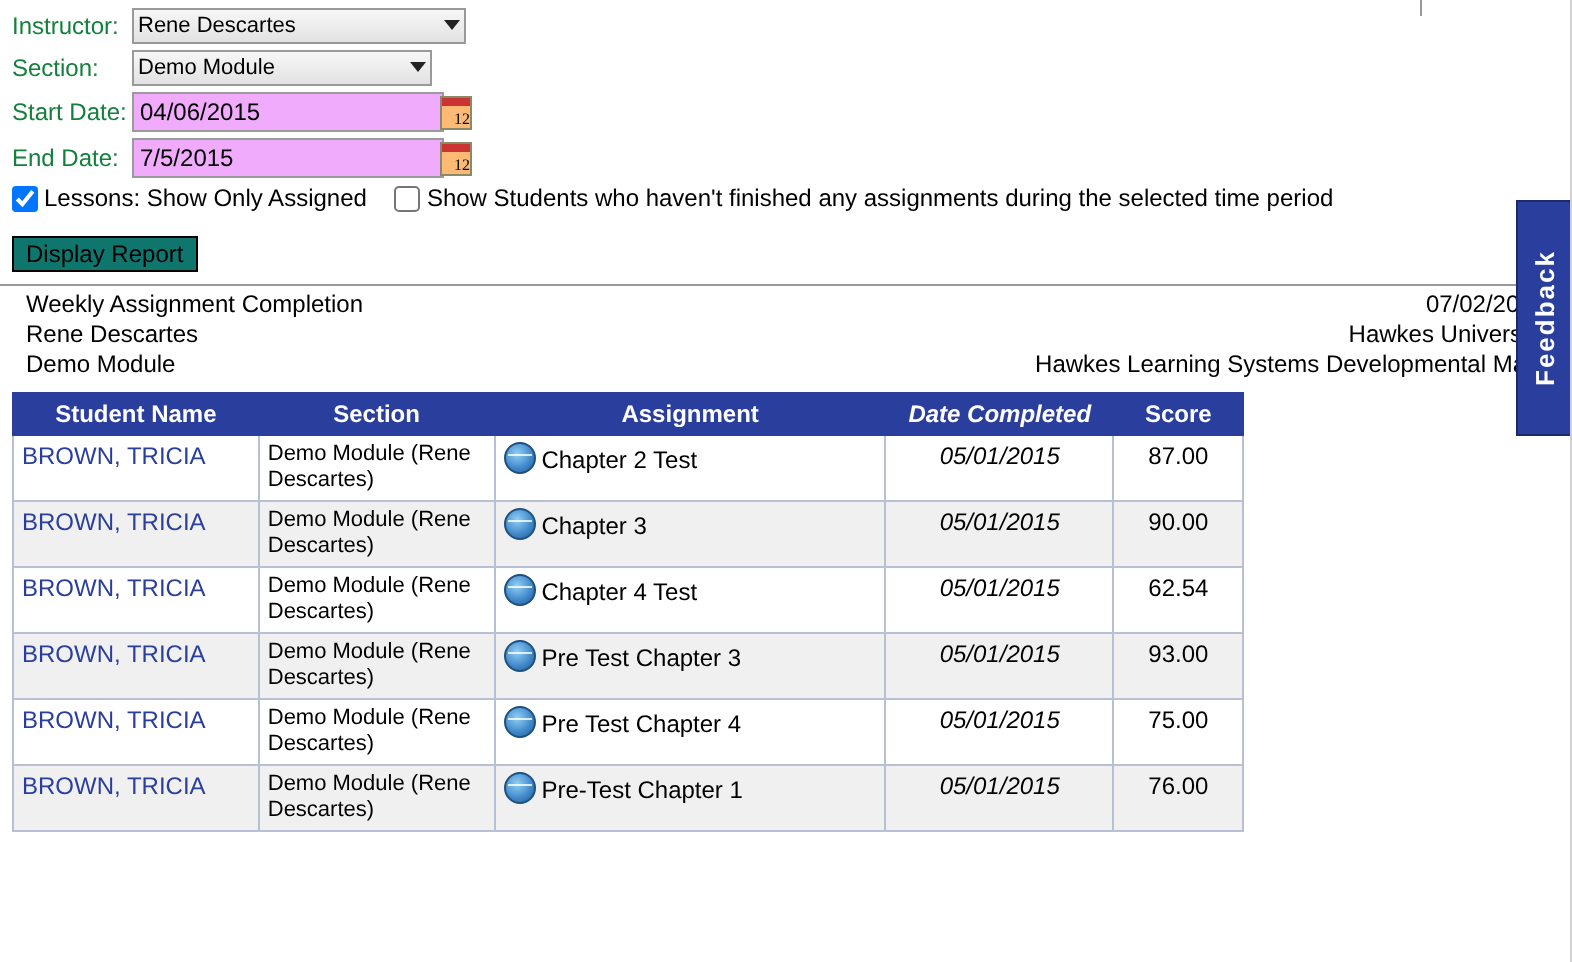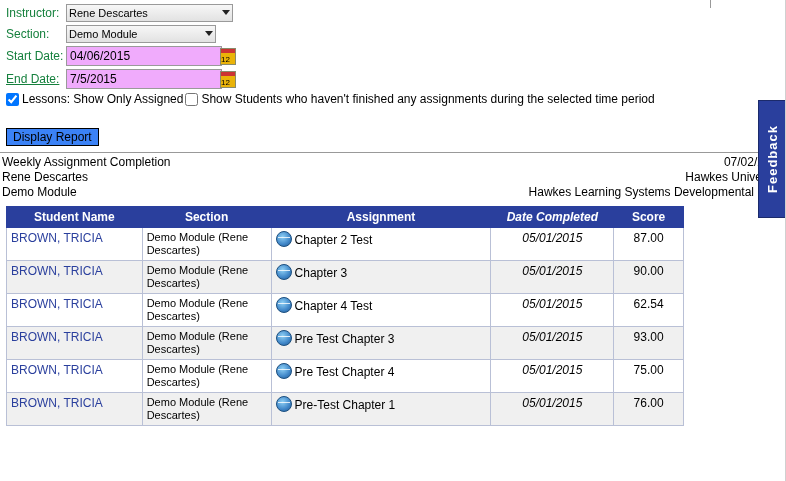--- a/index.html
+++ b/index.html
@@ -33,21 +33,21 @@
     font-size: 12px;
     color: #15803d;
     line-height: 13px;
   }
   .lbl-instructor { width: 60px; }
   .lbl-section { width: 60px; }
   .lbl-start {
     width: 60px;
     line-height: 13px;
   }
-  .lbl-end { width: 60px; text-decoration: underline; }
+  .lbl-end { width: 60px; }
 
   select.dd {
     font-family: "Liberation Sans", sans-serif;
     font-size: 11px;
     height: 18px;
     border: 1px solid #9a9a9a;
     background: #f0f0f0;
     color: #000;
     padding: 0 2px;
     -moz-appearance: none;
@@ -83,30 +83,31 @@
     height: 16px;
     border: 1px solid #9a9a9a;
     padding: 1px 3px;
     background: #f0abfc;
     color: #000;
   }
   .cal-icon {
     display: inline-block;
     width: 14px;
     height: 15px;
-    background: #eab308;
+    background: #fdba74;
     border: 1px solid #8a8a6a;
     position: relative;
     vertical-align: middle;
     margin-left: -2px;
     font-size: 7px;
     line-height: 9px;
     color: #333;
-    text-align: left;
+    text-align: right;
     overflow: hidden;
+    font-family: Liberation Serif, serif;
   }
   .cal-icon::before {
     content: "";
     position: absolute;
     left: 0; right: 0; top: 0;
     height: 4px;
     background: #c33;
   }
   .cal-icon span {
     position: absolute;
@@ -121,51 +122,51 @@
     display: flex;
     align-items: center;
     margin-top: 2px;
     margin-bottom: 3px;
     font-size: 12px;
   }
   .opts-row input[type=checkbox] {
     margin: 0 3px 0 0;
     vertical-align: middle;
   }
-  .opt-text { margin-right: 2px; }
+  .opt-text { margin-right: 14px; }
 
   button.display-report {
     font-family: "Liberation Sans", sans-serif;
     font-size: 12px;
     padding: 1px 6px;
     border: 1px solid #000;
-    background: #3b82f6;
-    color: #000;
-    margin-top: 19px;
+    background: #0f766e;
+    color: #000;
+    margin-top: 9px;
   }
 
   .hr {
     border: none;
     border-top: 1px solid #999;
     margin: 6px 0 2px 0;
   }
 
   .report-head {
-    padding: 0 2px;
+    padding: 0 13px;
     font-size: 12px;
   }
   .rh-line {
     display: flex;
     justify-content: space-between;
     line-height: 15px;
   }
 
   table.report {
     border-collapse: collapse;
-    width: 678px;
+    width: 616px;
     margin: 6px 0 0 6px;
     font-size: 12px;
   }
   table.report th {
     background: #2a3f9d;
     color: #ffffff;
     font-weight: bold;
     font-size: 12px;
     padding: 3px 2px;
     border: 1px solid #2a3f9d;

